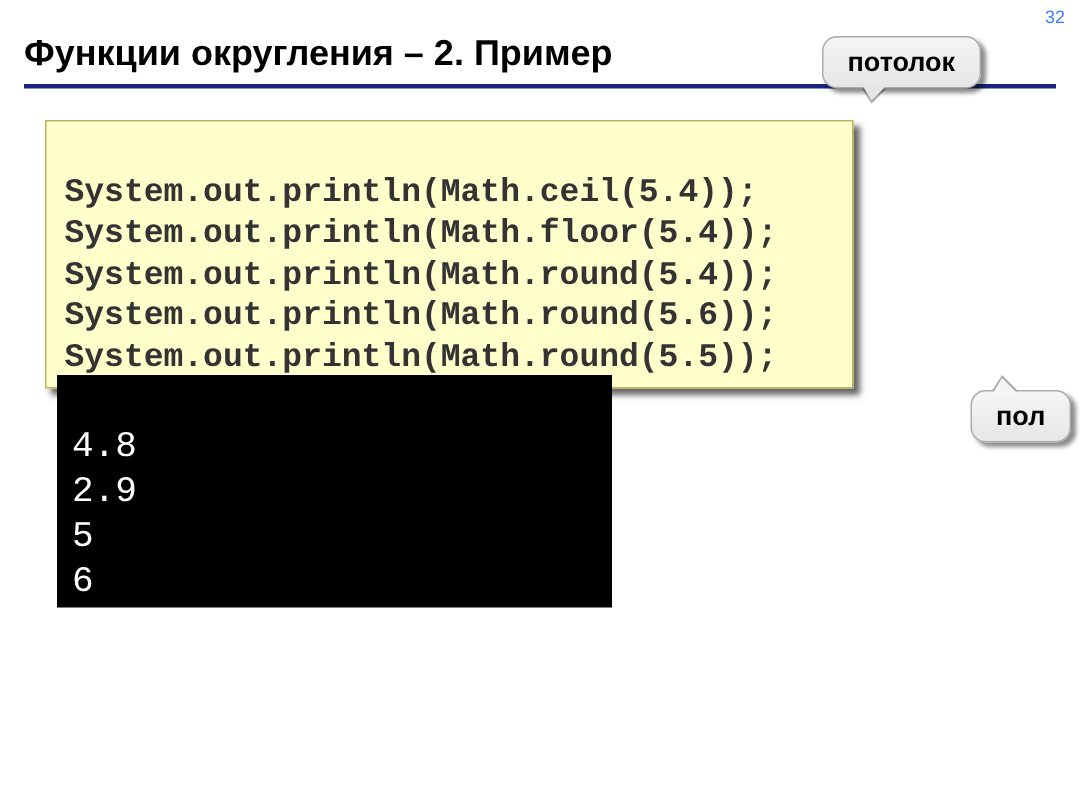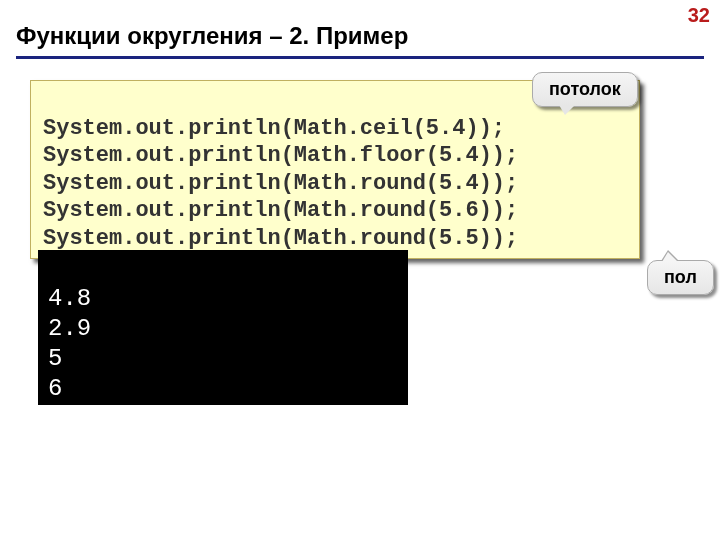--- a/index.html
+++ b/index.html
@@ -9,23 +9,23 @@
     height: 540px;
     background: #ffffff;
     font-family: Arial, Helvetica, sans-serif;
     position: relative;
     overflow: hidden;
   }
   .page-number {
     position: absolute;
     top: 4px;
     right: 10px;
-    font-size: 20px;
-    font-weight: bold;
-    color: #b91c1c;
+    font-size: 12px;
+    font-weight: normal;
+    color: #3b82f6;
   }
   .title {
     position: absolute;
     top: 22px;
     left: 16px;
     font-size: 24px;
     font-weight: bold;
     color: #000;
     text-align: right;
   }
@@ -34,21 +34,21 @@
     top: 56px;
     left: 16px;
     width: 688px;
     height: 3px;
     background: #1a237e;
   }
   .code-box {
     position: absolute;
     top: 80px;
     left: 30px;
-    width: 610px;
+    width: 539px;
     box-sizing: border-box;
     background: #ffffcc;
     border: 1px solid #c0b060;
     box-shadow: 4px 4px 4px rgba(0,0,0,0.6);
     padding: 6px 12px;
     font-family: "Courier New", monospace;
     font-size: 22px;
     font-weight: bold;
     color: #333;
     line-height: 1.25;
@@ -80,22 +80,21 @@
     font-weight: bold;
     color: #000;
   }
   .callout .tail {
     position: absolute;
     width: 0;
     height: 0;
   }
   .callout-1 {
     top: 24px;
-    left: 532px;
-    margin-top: 48px;
+    left: 548px;
   }
   .callout-1 .tail {
     bottom: -9px;
     left: 26px;
     border-left: 6px solid transparent;
     border-right: 10px solid transparent;
     border-top: 10px solid #e6e6e6;
   }
   .callout-1 .tail-border {
     position: absolute;

